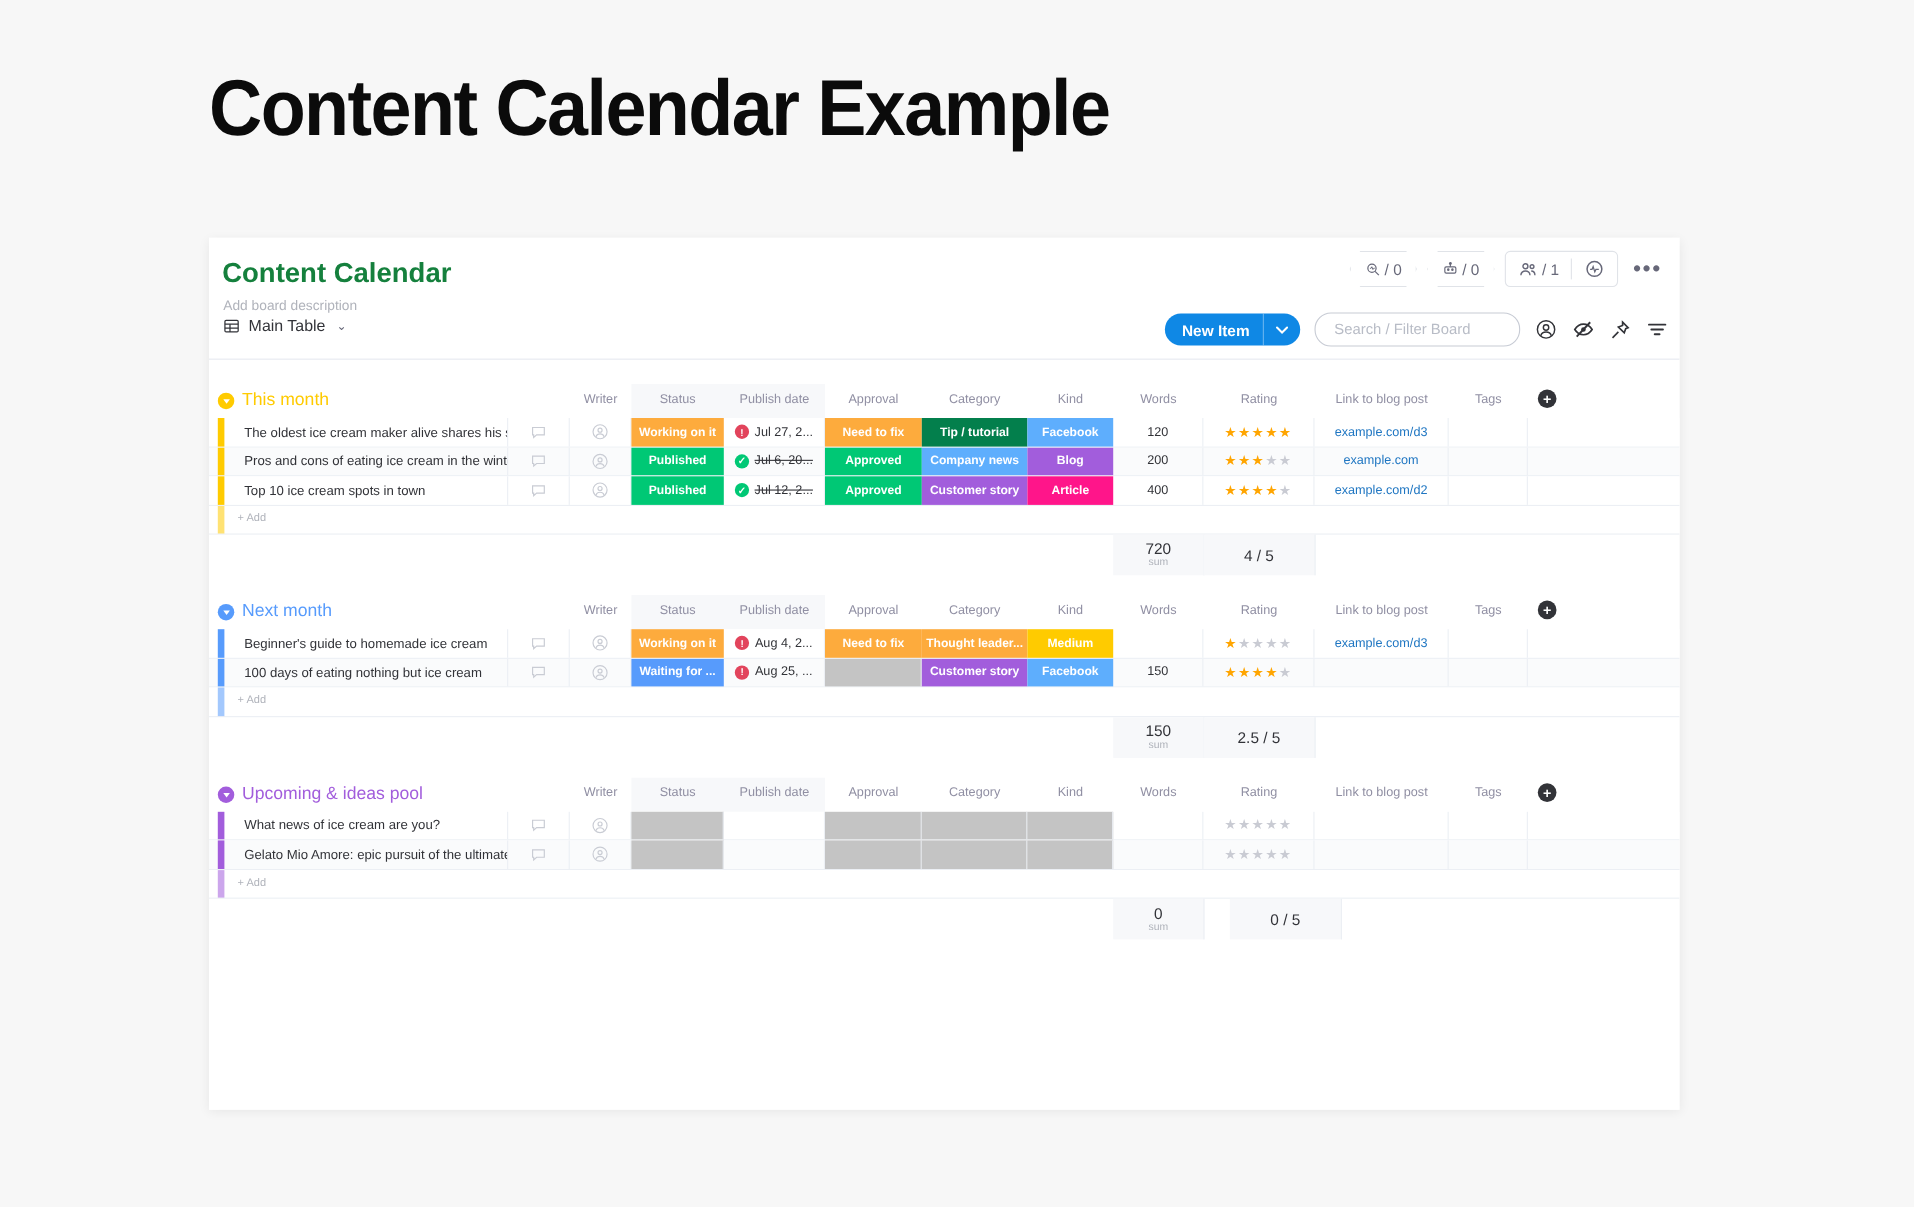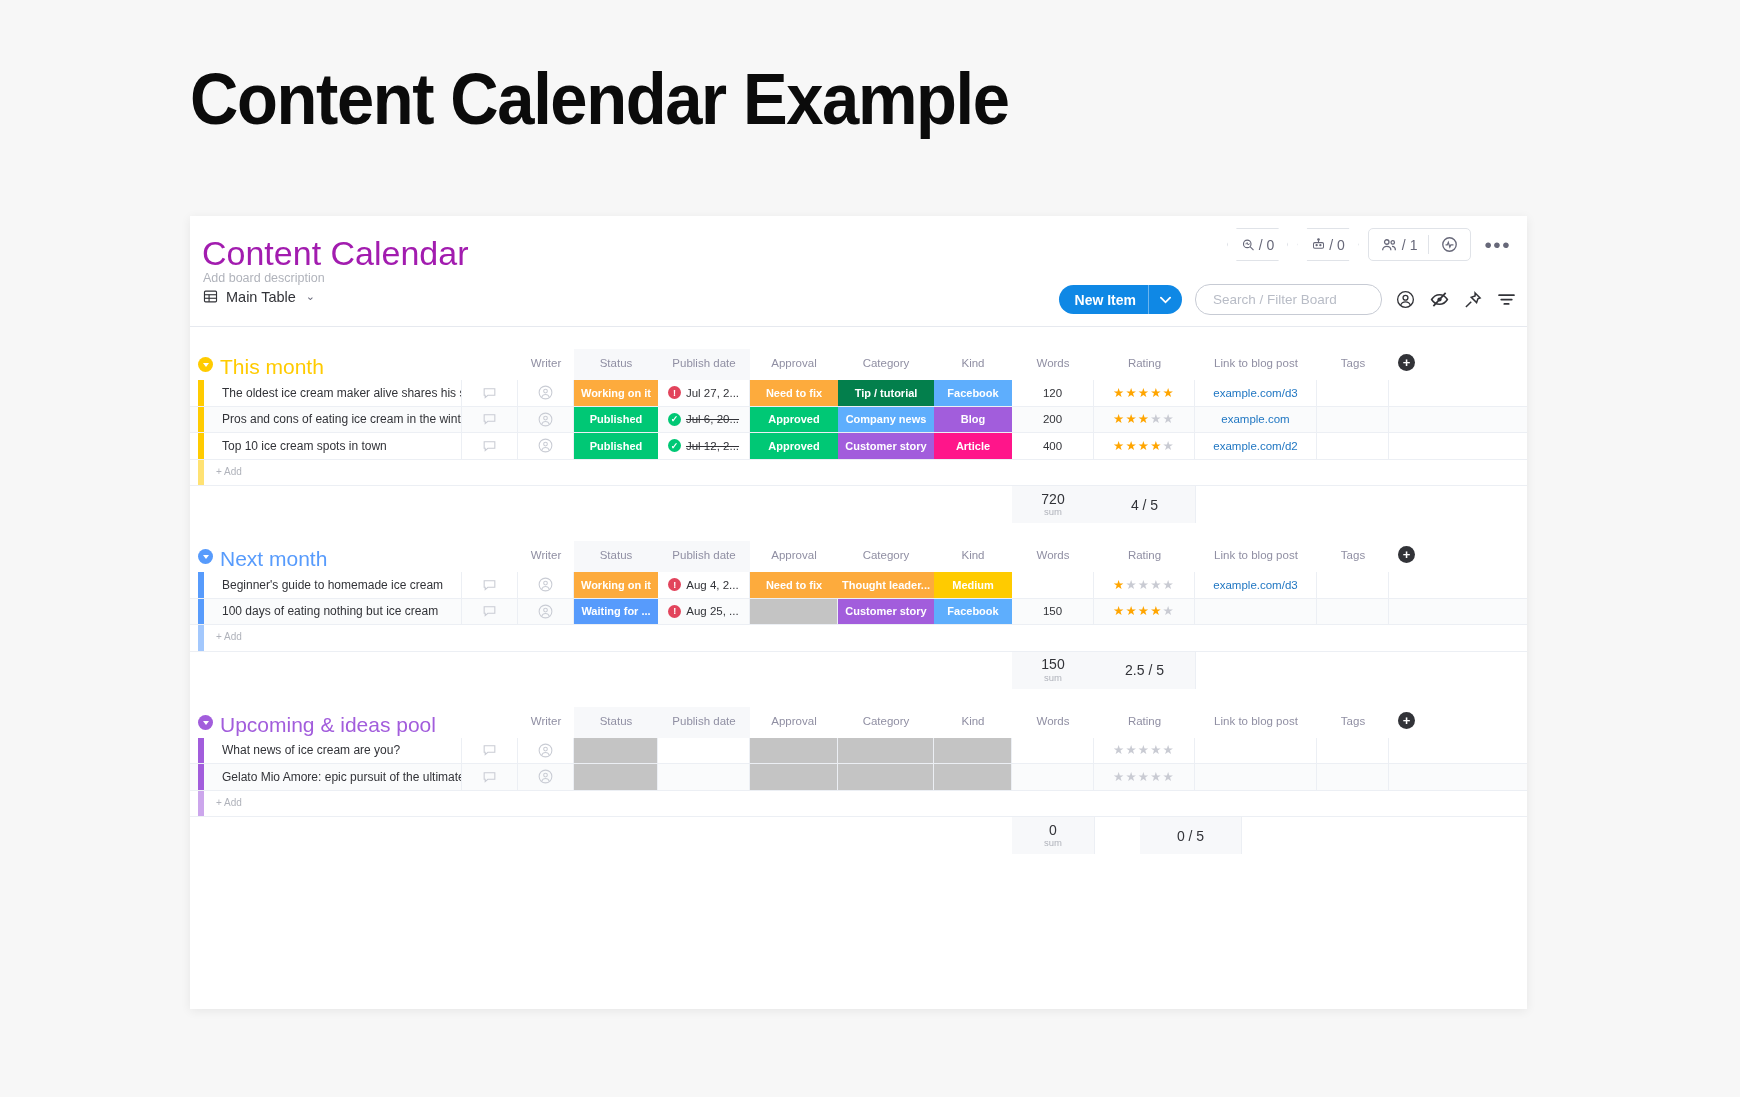--- a/index.html
+++ b/index.html
@@ -31,21 +31,21 @@
     left: 190px; top: 216px;
     width: 1337px; height: 793px;
     background: #ffffff;
     box-shadow: 0 2px 10px rgba(0,0,0,0.07);
     overflow: hidden;
   }
   
   .board-head { position: relative; padding: 22px 0 0 0; }
   .board-name {
     position: absolute; left: 12px; top: 18px;
-    font-size: 34px; color: #a21caf; font-weight: 400;
+    font-size: 25px; color: #15803d; font-weight: 700;
   }
   .board-desc {
     position: absolute; left: 13px; top: 55px;
     font-size: 12.5px; color: #b0b3bb;
   }
   .head-right {
     position: absolute; right: 12px; top: 12px;
     display: flex; align-items: center; gap: 9px;
   }
   .hex-chip {
@@ -123,21 +123,21 @@
     display: flex; align-items: center; justify-content: center;
     color: #fff; font-size: 8px; cursor: pointer;
   }
   .grp-caret::after {
     content: ""; width: 0; height: 0;
     border-left: 3.5px solid transparent; border-right: 3.5px solid transparent;
     border-top: 4px solid #fff; margin-top: 1px;
   }
   .grp-title {
     position: absolute; left: 30px; top: 2px;
-    font-size: 21px; cursor: pointer; white-space: nowrap;
+    font-size: 16px; cursor: pointer; white-space: nowrap;
   }
   .col-head {
     position: absolute; top: 4px;
     font-size: 11.5px; color: #908fa3; text-align: center;
     cursor: pointer;
   }
   .plus-btn {
     position: absolute; top: 1px;
     width: 17px; height: 17px; border-radius: 50%;
     background: #323338; color: #fff; font-size: 13px; font-weight: bold;
@@ -615,21 +615,21 @@
           </div>
           <div class="add-row">
             <div class="grp-bar" style="background: rgb(162, 93, 220); opacity: 0.55;"></div>
             <div class="add-lbl">+ Add</div>
           </div>
           <div class="sum-row">
             <div class="sum-cell" style="left: 822px; width: 82px;">
               <span class="sum-v">0</span>
               <span class="sum-l">sum</span>
             </div>
-            <div class="sum-cell" style="left: 950px; width: 101px;">
+            <div class="sum-cell" style="left: 928px; width: 101px;">
               <span class="sum-single">0 / 5</span>
             </div>
           </div>
         </div>
       </div>
 
   </div>
 </div>
 
 </body></html>

